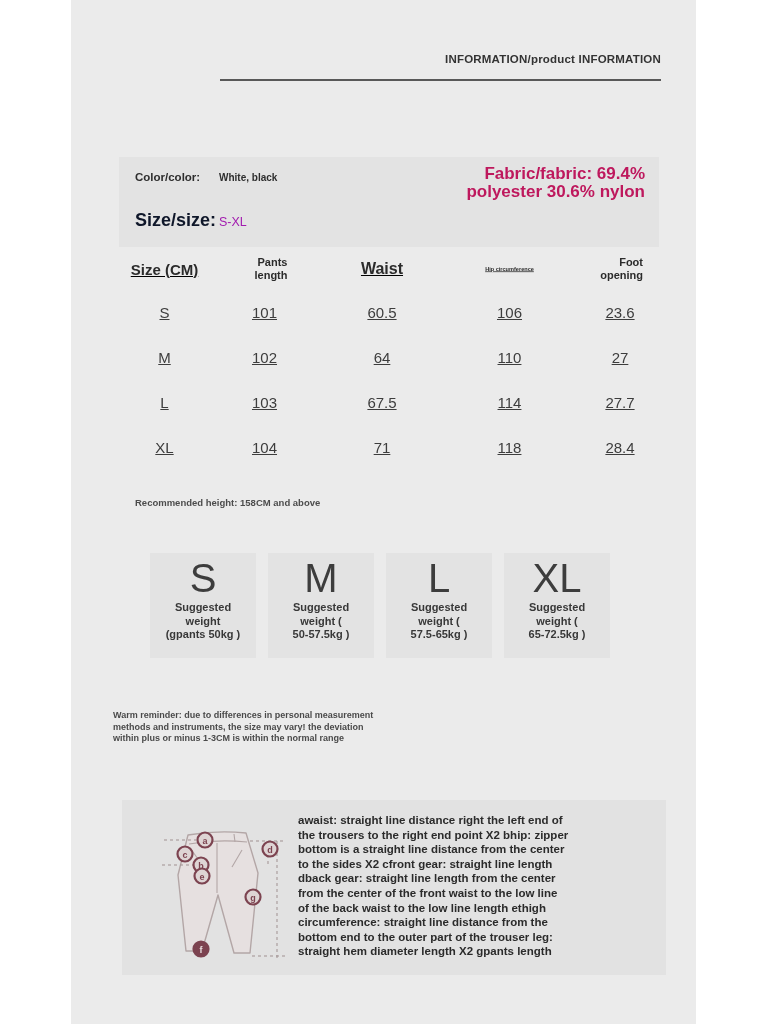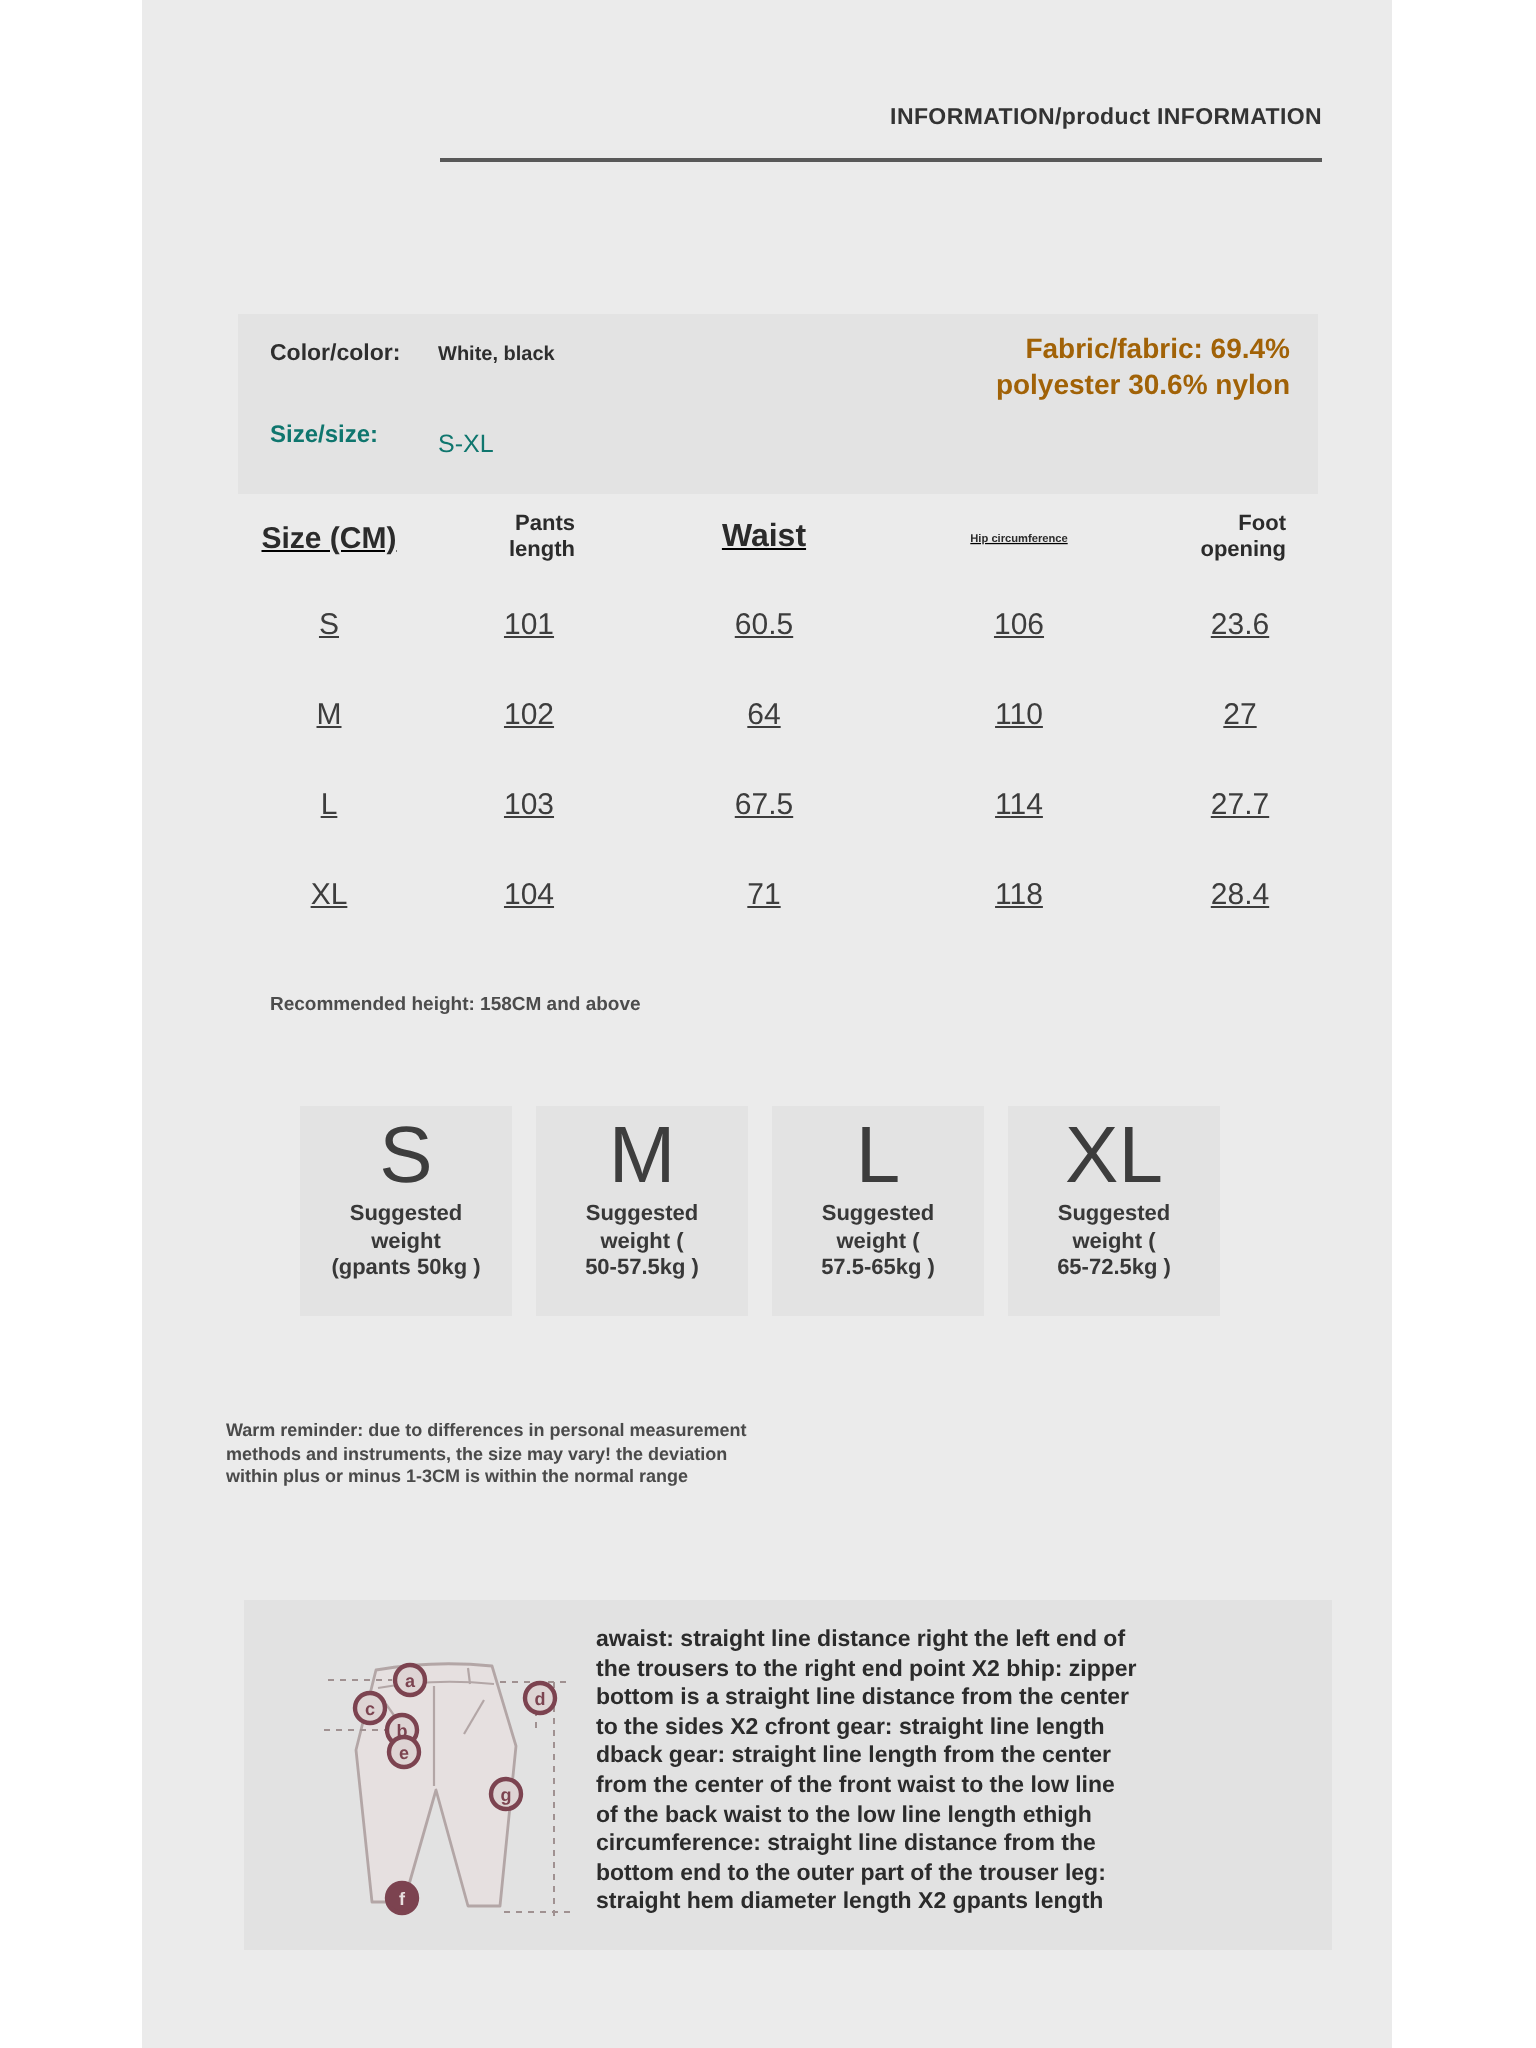--- a/index.html
+++ b/index.html
@@ -26,24 +26,24 @@
   }
   
   .info-panel {
     position:absolute; top:157px; left:48px; width:540px; height:90px;
     background:#e3e3e3;
   }
   .lbl-color { position:absolute; left:16px; top:14px; font-size:11.5px; font-weight:bold; color:#2e2e2e; }
   .val-color { position:absolute; left:100px; top:15px; font-size:10px; font-weight:bold; color:#2e2e2e; }
   .fabric {
     position:absolute; right:14px; top:8px; width:180px;
-    font-size:14px; font-weight:bold; color:#a16207; text-align:right; line-height:18px;
-  }
-  .lbl-size { position:absolute; left:16px; top:53px; font-size:12px; font-weight:bold; color:#0f766e; }
-  .val-size { position:absolute; left:100px; top:58px; font-size:12.5px; color:#0f766e; }
+    font-size:17px; font-weight:bold; color:#be185d; text-align:right; line-height:18px;
+  }
+  .lbl-size { position:absolute; left:16px; top:53px; font-size:18px; font-weight:bold; color:#0f172a; }
+  .val-size { position:absolute; left:100px; top:58px; font-size:12.5px; color:#a21caf; }
   
   .size-table { position:absolute; top:248px; left:46px; width:551px; }
   .trow {
     display:grid; grid-template-columns:95px 105px 130px 125px 96px;
     align-items:center; text-align:center;text-decoration:underline;
   }
   .trow.head { height:42px; }
   .trow.body { height:45px; font-size:15px; color:#3d3d3d; }
   .th { font-weight:bold; color:#2b2b2b; }
   .th-size { font-size:15px; }

